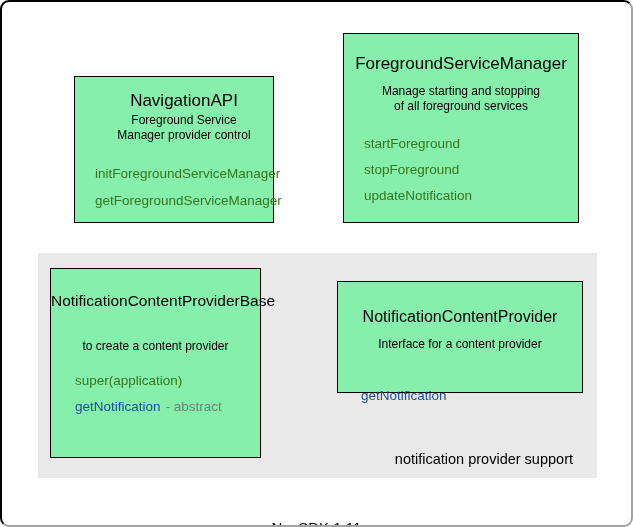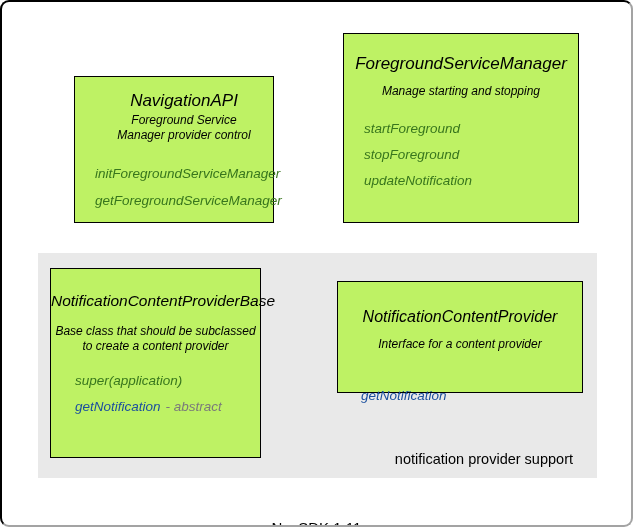--- a/index.html
+++ b/index.html
@@ -13,23 +13,22 @@
     border-right-color: #a3a3a3;
     border-bottom-color: #a3a3a3;
     border-radius: 9px;
     overflow: hidden;
     font-family: "Liberation Sans", sans-serif;
     color: #000000;
   }
   .class-box {
     position: absolute;
     box-sizing: border-box;
-    background: #bef264;
+    background: #86efac;
     border: 1.5px solid #000000;
-    font-style: italic;
   }
   #box-nav  { left: 72px;  top: 74px;  width: 200px; height: 147px; padding-left: 20px; }
   #box-fsm  { left: 341px; top: 31px;  width: 236px; height: 190px; }
   .panel {
     position: absolute;
     left: 36px; top: 251px;
     width: 559px; height: 225px;
   }
   #box-ncpb { left: 12px;  top: 15px;  width: 211px; height: 190px; }
   #box-ncp  { left: 299px; top: 28px;  width: 246px; height: 112px; }
@@ -102,40 +101,41 @@
       <div class="method-row">
         <span class="method-name" style="color: rgb(56, 118, 29);">getForegroundServiceManager</span>
       </div>
     </div>
   </div>
 
   <div class="class-box" id="box-fsm">
     <div class="box-title">ForegroundServiceManager</div>
     <div class="box-desc">
       <span>Manage starting and stopping</span><br>
+      <span>of all foreground services</span>
     </div>
     <div class="methods">
       <div class="method-row">
         <span class="method-name" style="color: rgb(56, 118, 29);">startForeground</span>
       </div>
       <div class="method-row">
         <span class="method-name" style="color: rgb(56, 118, 29);">stopForeground</span>
       </div>
       <div class="method-row">
         <span class="method-name" style="color: rgb(56, 118, 29);">updateNotification</span>
       </div>
     </div>
   </div>
 
   <div class="panel" style="background-color: rgb(233, 233, 233);">
 
     <div class="class-box" id="box-ncpb">
       <div class="box-title">NotificationContentProviderBase</div>
       <div class="box-desc">
-        <span>Base class that should be subclassed</span><br>
+        <br>
         <span>to create a content provider</span>
       </div>
       <div class="methods">
         <div class="method-row">
           <span class="method-name" style="color: rgb(56, 118, 29);">super(application)</span>
         </div>
         <div class="method-row">
           <span class="method-name" style="color: rgb(27, 79, 158);">getNotification</span><span class="annotation">- abstract</span>
         </div>
       </div>

